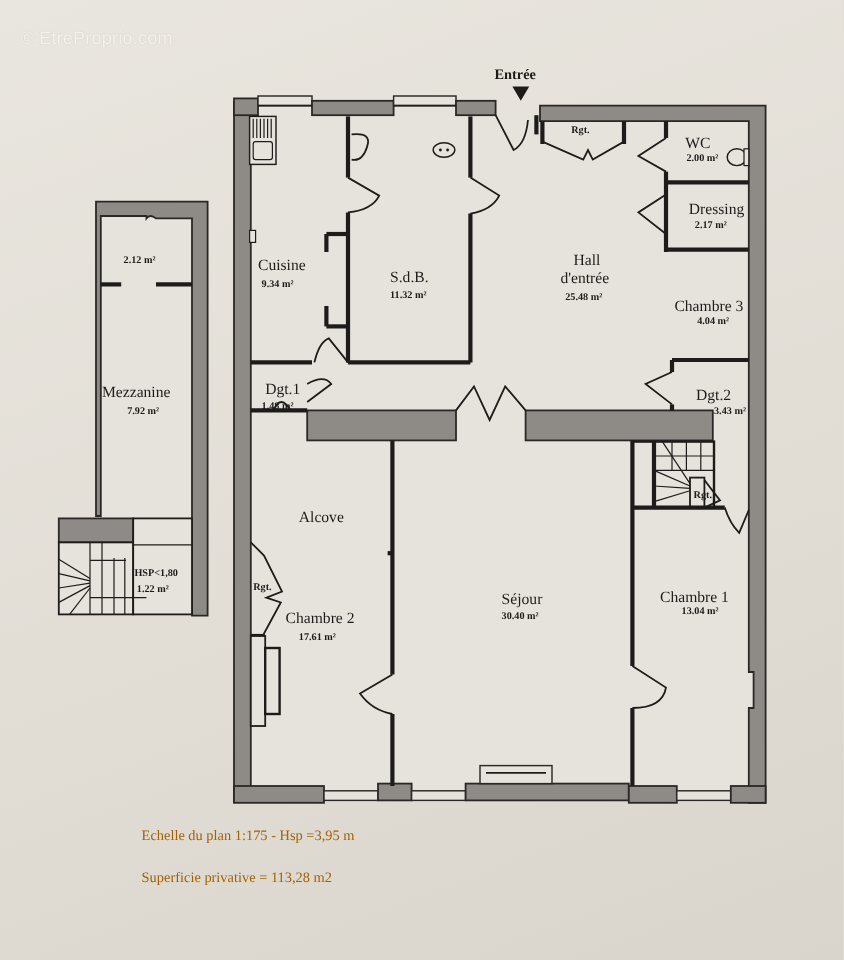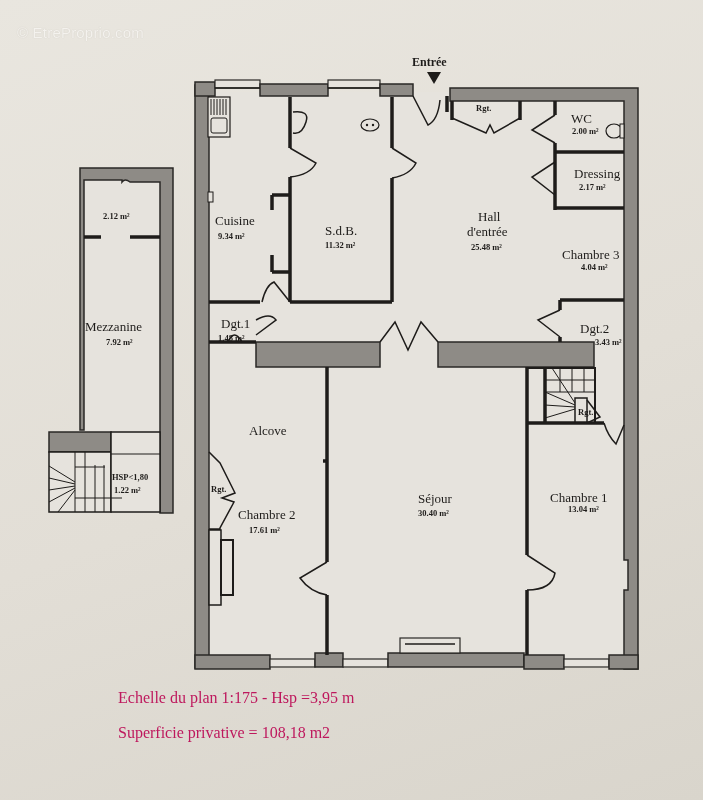--- a/index.html
+++ b/index.html
@@ -20,21 +20,21 @@
     text-shadow: 0 0 1px rgba(180,175,165,0.6);
   }
   svg.plan { position: absolute; left: 0; top: 0; }
   .room-label { font-family: "Liberation Serif", "DejaVu Serif", serif; fill: #1e1c1a; font-size: 13px; }
   .room-area { font-family: "Liberation Serif", "DejaVu Serif", serif; fill: #1e1c1a; font-size: 8.5px; font-weight: bold; }
   .small-label { font-family: "Liberation Serif", "DejaVu Serif", serif; fill: #1e1c1a; font-size: 8.5px; font-weight: bold; }
   .entree-label { font-family: "Liberation Serif", "DejaVu Serif", serif; fill: #1e1c1a; font-size: 12px; font-weight: bold; }
   .caption {
     position: absolute; left: 118px;
     font-family: "Liberation Serif", "DejaVu Serif", serif;
-    font-size: 16px; color: #be185d;
+    font-size: 12px; color: #a16207;
   }
   .caption.l1 { top: 689px; }
   .caption.l2 { top: 724px; }
 </style>
 </head>
 <body>
 
 <div class="paper"></div>
 <div class="watermark">© EtreProprio.com</div>
 
@@ -243,13 +243,13 @@
 
     <text class="room-label" x="418" y="503">Séjour</text>
     <text class="room-area" x="418" y="516">30.40 m²</text>
 
     <text class="room-label" x="550" y="502">Chambre 1</text>
     <text class="room-area" x="568" y="512">13.04 m²</text>
   </g>
 </svg>
 
 <div class="caption l1">Echelle du plan 1:175 - Hsp =3,95 m</div>
-<div class="caption l2">Superficie privative = 108,18 m2</div>
+<div class="caption l2">Superficie privative = 113,28 m2</div>
 
 </body></html>

